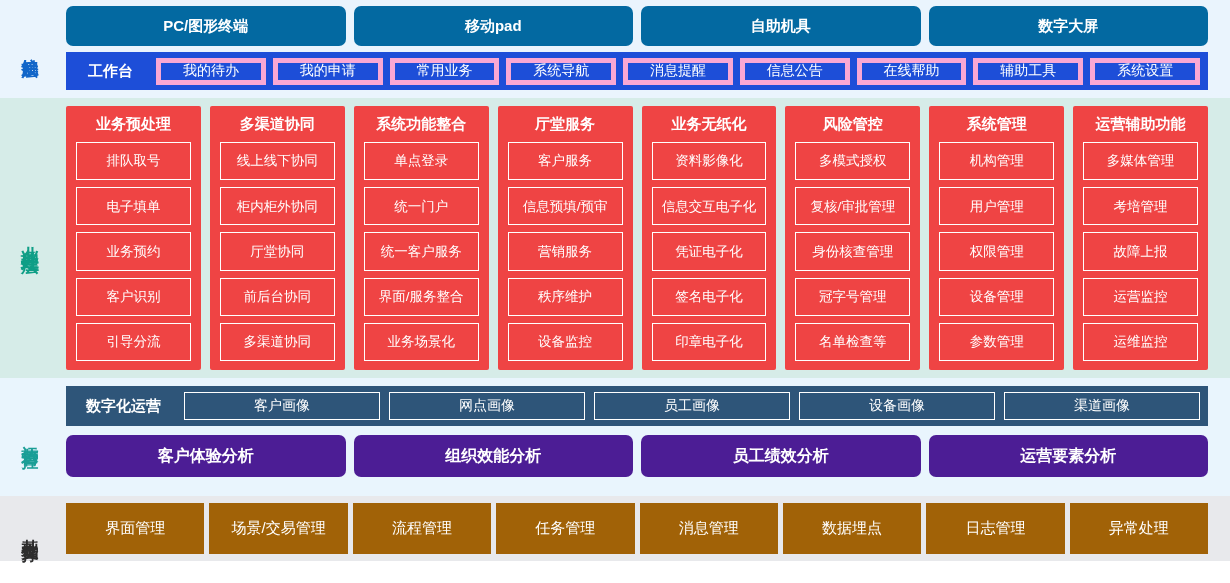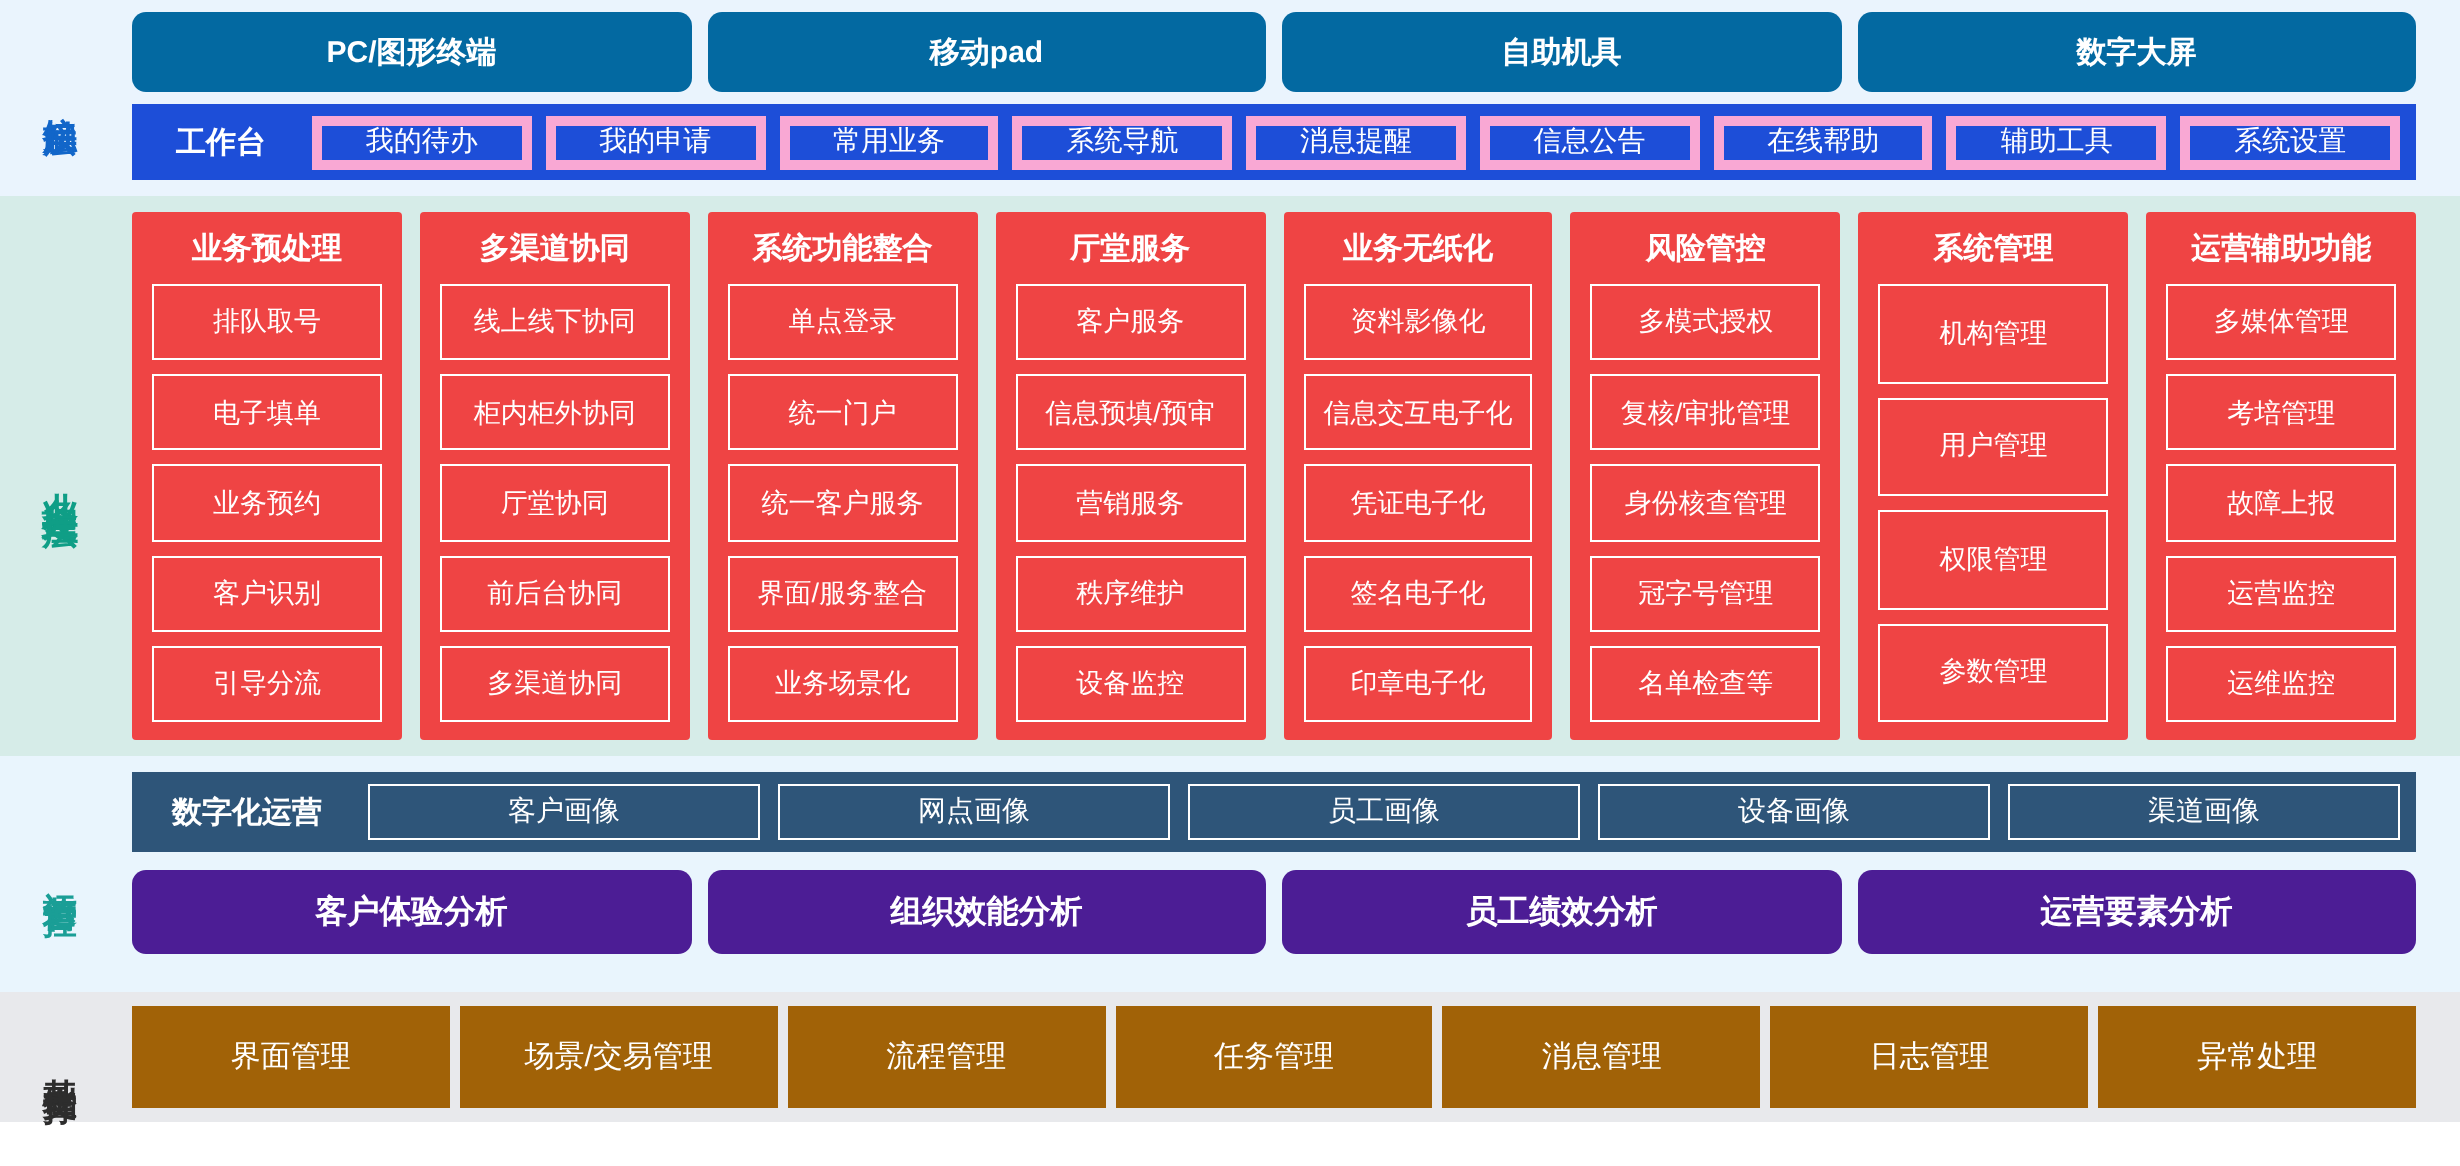--- a/index.html
+++ b/index.html
@@ -190,20 +190,21 @@
             <div class="biz-item">名单检查等</div>
           </div>
         </div>
 
         <div class="biz-col">
           <div class="biz-head">系统管理</div>
           <div class="biz-items">
             <div class="biz-item">机构管理</div>
             <div class="biz-item">用户管理</div>
             <div class="biz-item">权限管理</div>
+            <div class="biz-item">设备管理</div>
             <div class="biz-item">参数管理</div>
           </div>
         </div>
 
         <div class="biz-col">
           <div class="biz-head">运营辅助功能</div>
           <div class="biz-items">
             <div class="biz-item">多媒体管理</div>
             <div class="biz-item">考培管理</div>
             <div class="biz-item">故障上报</div>
@@ -238,19 +239,20 @@
 
   <section class="layer" id="foundation-layer">
     <div class="layer-label">基础支撑</div>
     <div class="layer-body">
       <div class="found-row">
         <div class="found-btn">界面管理</div>
         <div class="found-btn">场景/交易管理</div>
         <div class="found-btn">流程管理</div>
         <div class="found-btn">任务管理</div>
         <div class="found-btn">消息管理</div>
+        <div class="found-btn">数据埋点</div>
         <div class="found-btn">日志管理</div>
         <div class="found-btn">异常处理</div>
       </div>
     </div>
   </section>
 
 </div>
 
 </body></html>

